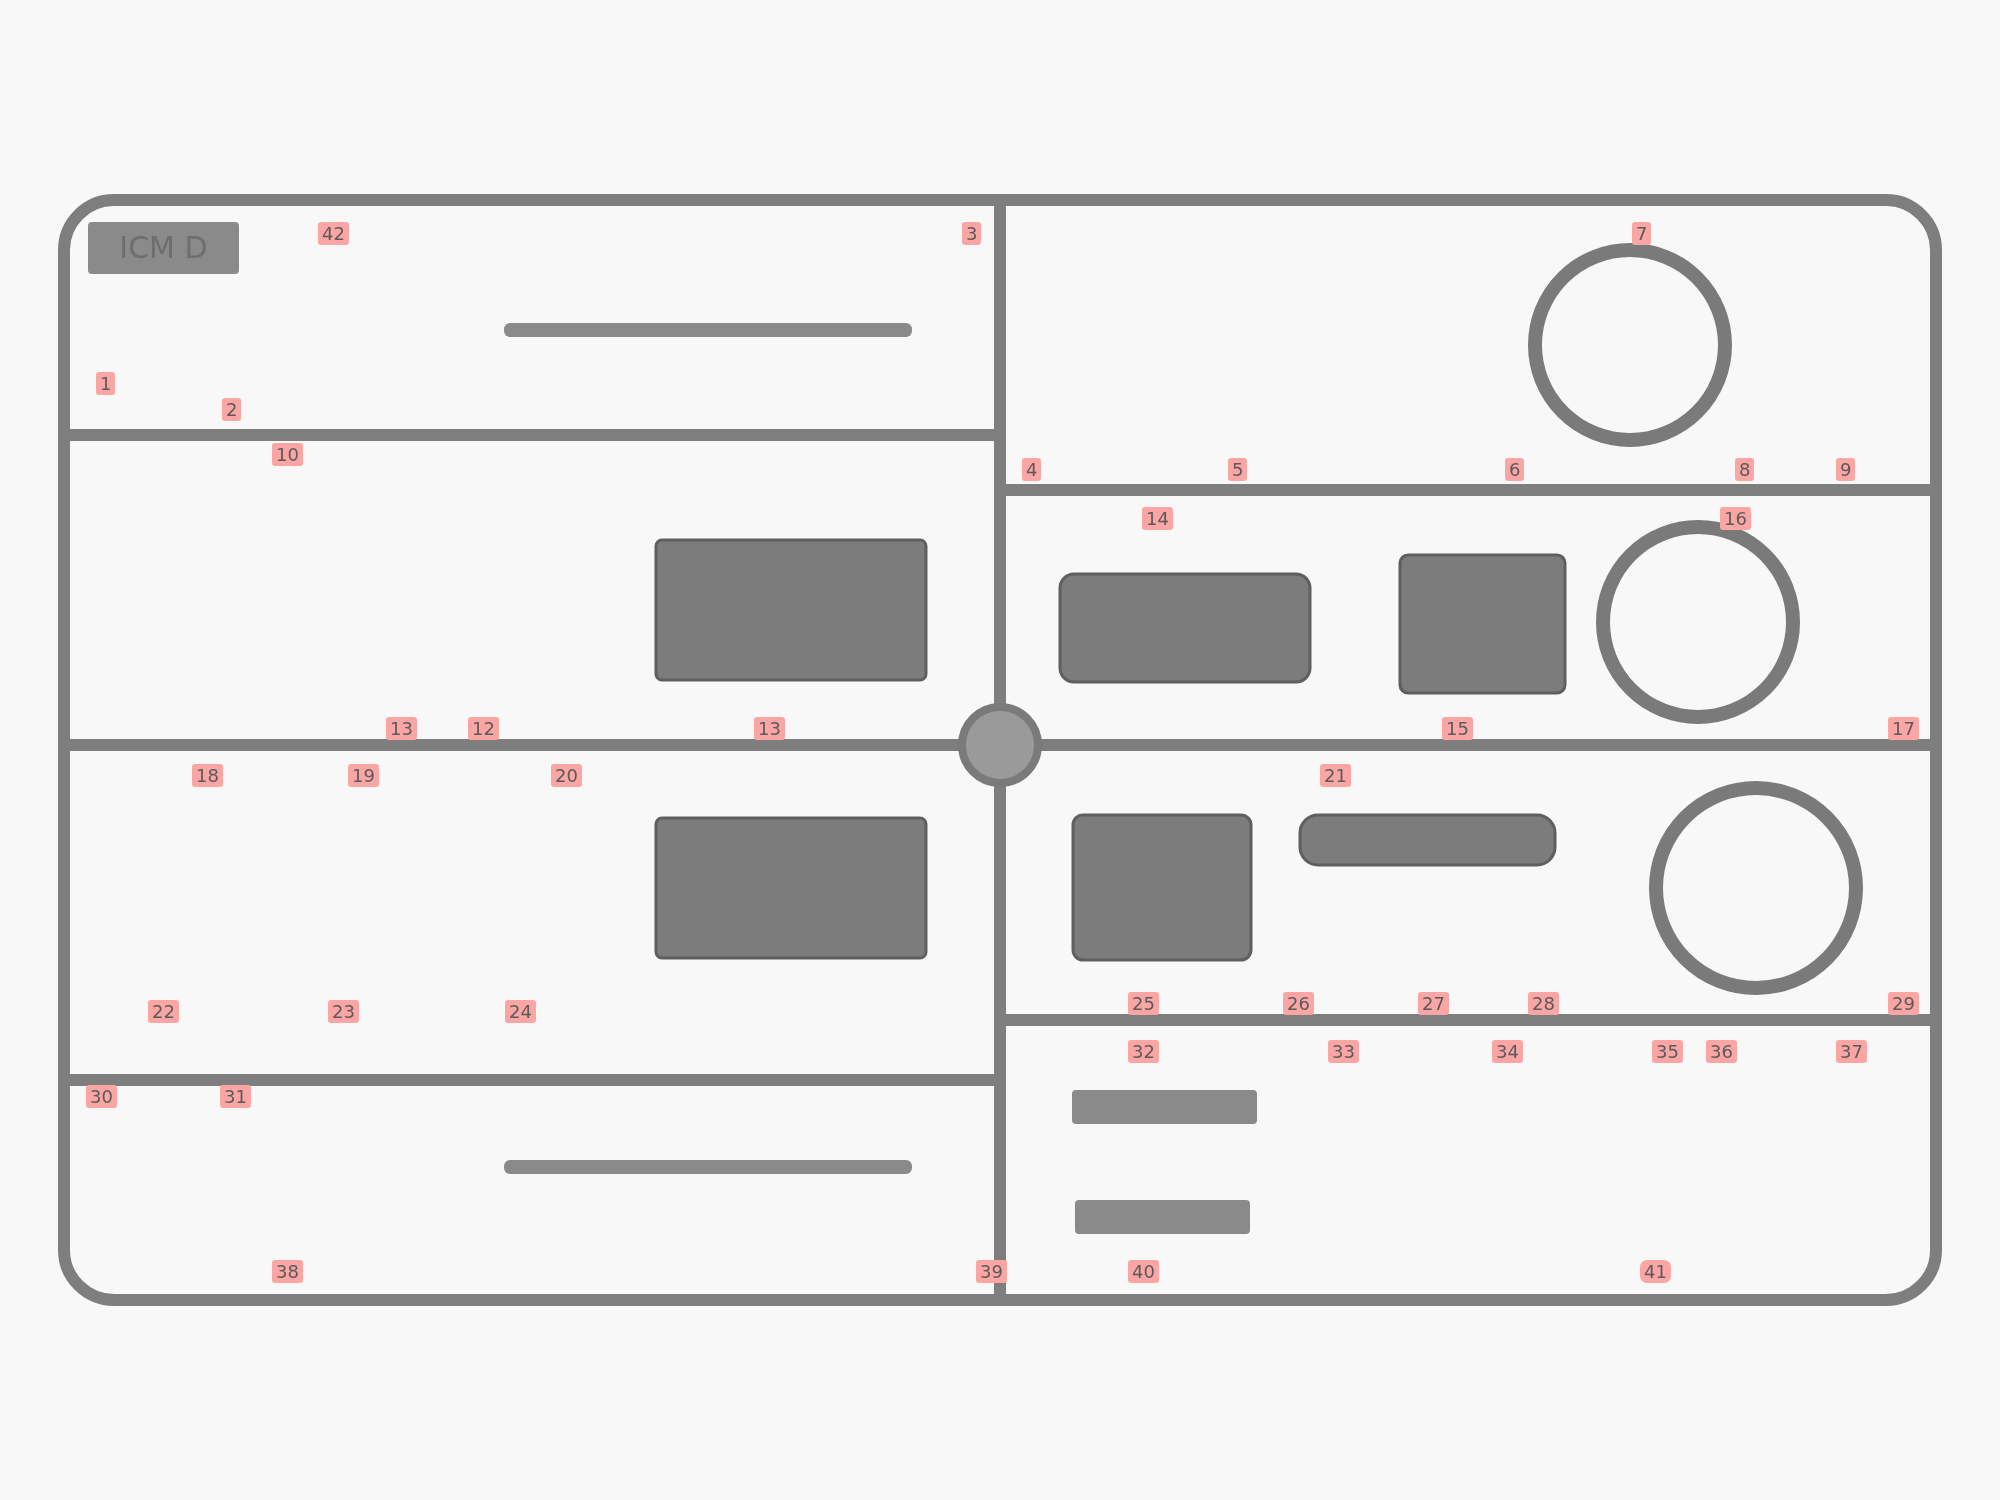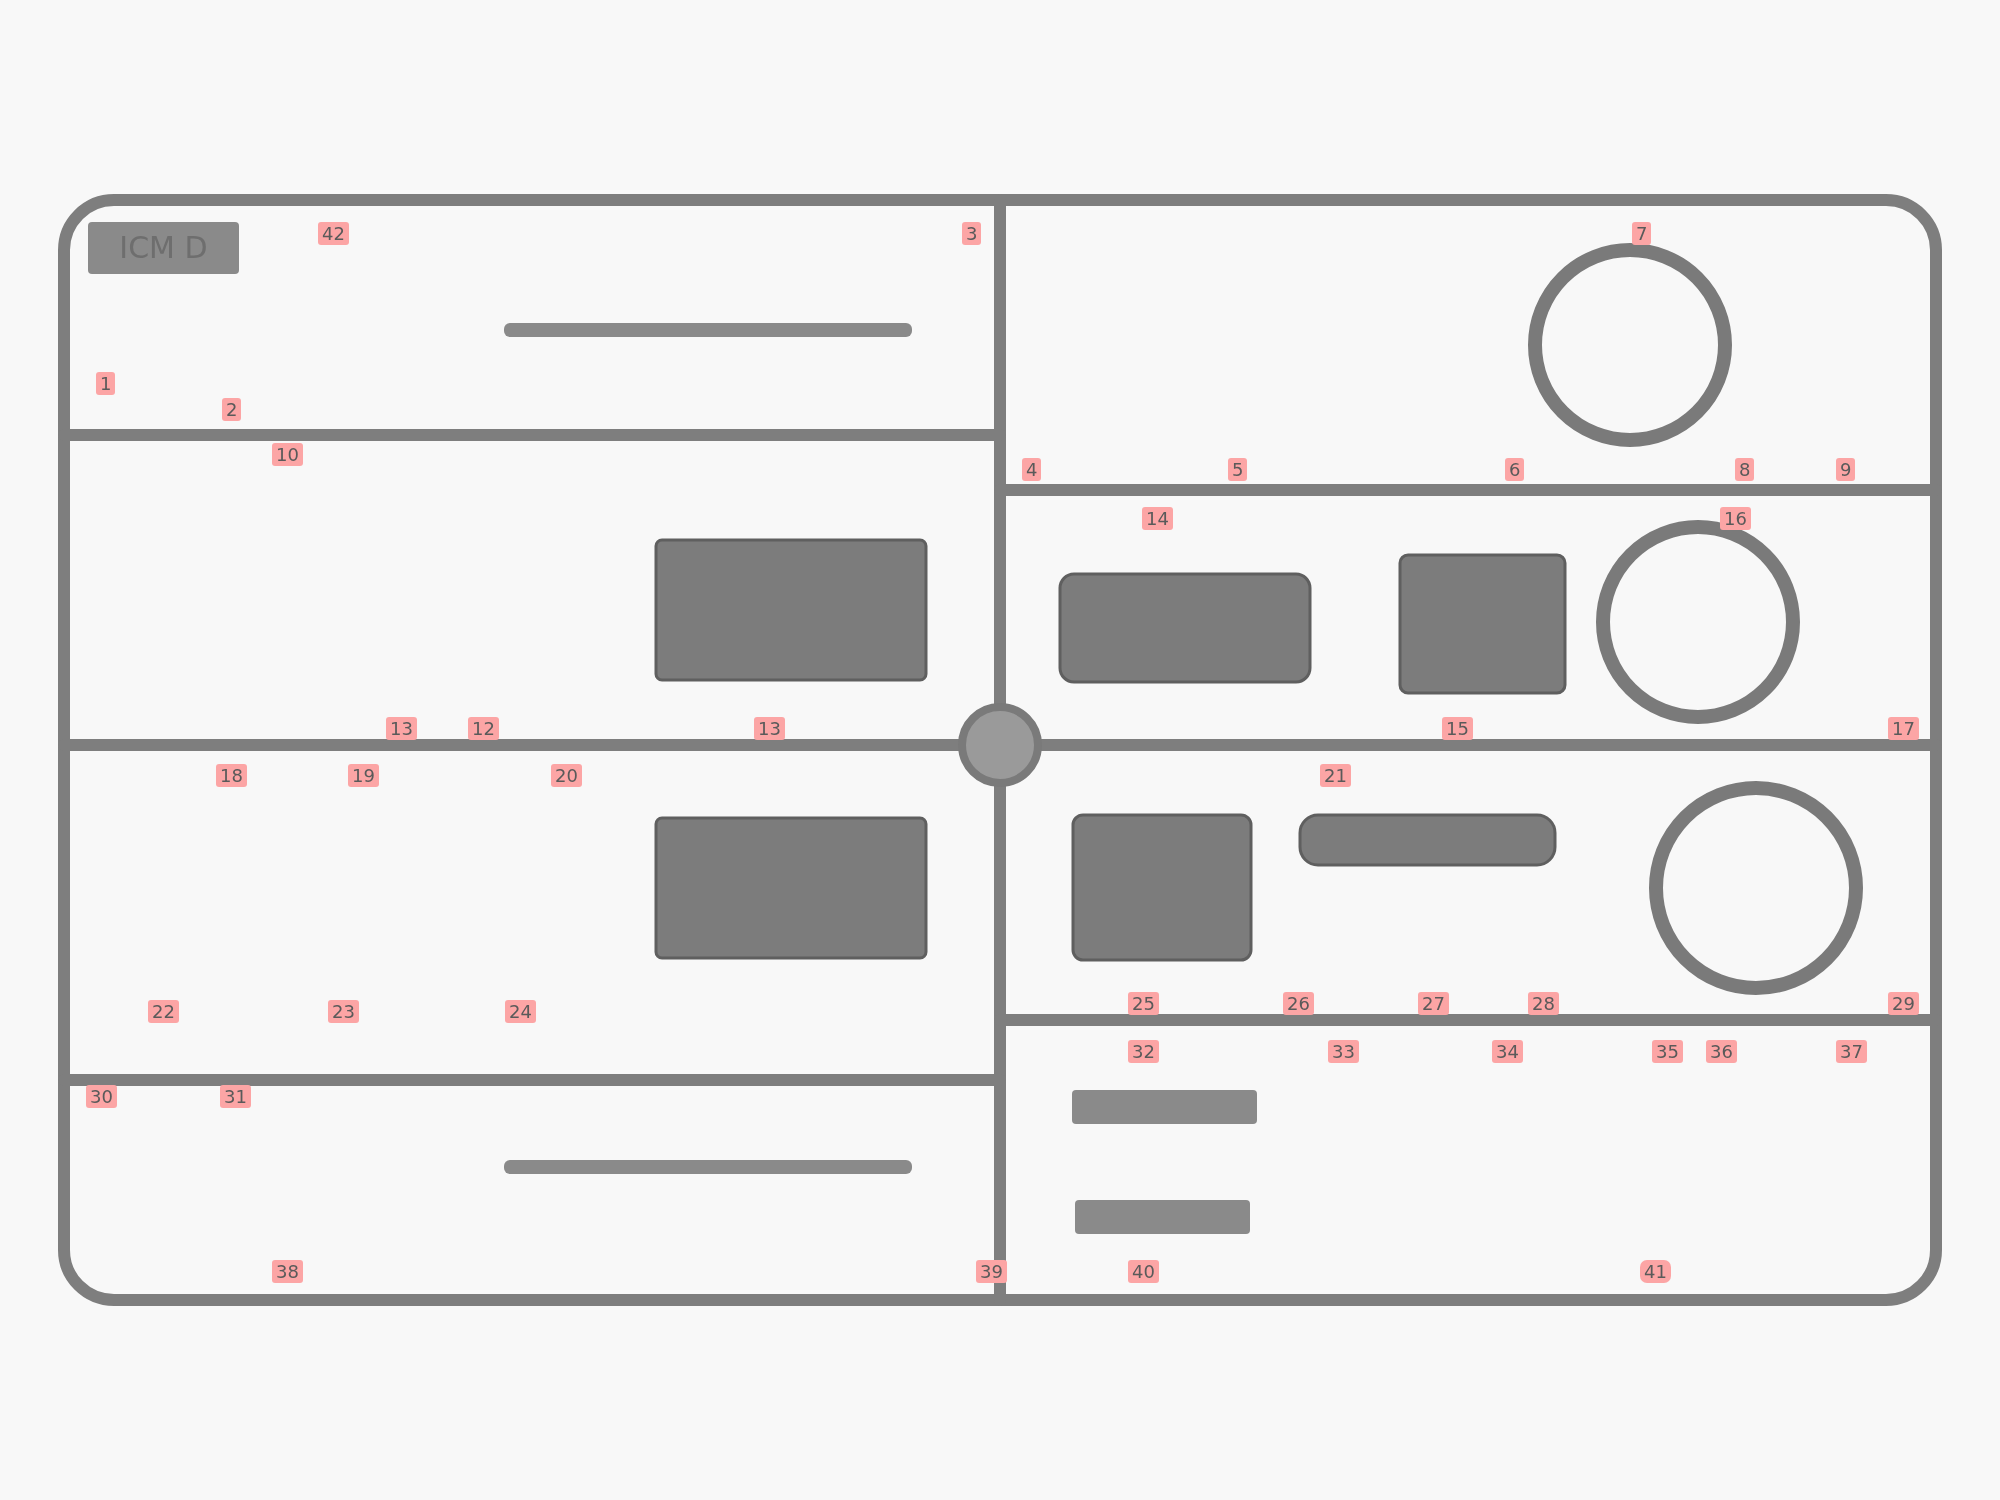--- a/index.html
+++ b/index.html
@@ -64,21 +64,21 @@
       <span class="num" style="left: 1735px; top: 458px;">8</span>
       <span class="num" style="left: 1836px; top: 458px;">9</span>
       <span class="num" style="left: 272px; top: 443px;">10</span>
       <span class="num" style="left: 386px; top: 717px;">13</span>
       <span class="num" style="left: 468px; top: 717px;">12</span>
       <span class="num" style="left: 731px; top: 717px; margin-left: 23px;">13</span>
       <span class="num" style="left: 1142px; top: 507px;">14</span>
       <span class="num" style="left: 1442px; top: 717px;">15</span>
       <span class="num" style="left: 1720px; top: 507px;">16</span>
       <span class="num" style="left: 1888px; top: 717px;">17</span>
-      <span class="num" style="left: 216px; top: 764px;">18</span>
+      <span class="num" style="left: 192px; top: 764px;">18</span>
       <span class="num" style="left: 348px; top: 764px;">19</span>
       <span class="num" style="left: 551px; top: 764px;">20</span>
       <span class="num" style="left: 1320px; top: 764px;">21</span>
       <span class="num" style="left: 148px; top: 1000px;">22</span>
       <span class="num" style="left: 328px; top: 1000px;">23</span>
       <span class="num" style="left: 505px; top: 1000px;">24</span>
       <span class="num" style="left: 1128px; top: 992px;">25</span>
       <span class="num" style="left: 1283px; top: 992px;">26</span>
       <span class="num" style="left: 1418px; top: 992px;">27</span>
       <span class="num" style="left: 1528px; top: 992px;">28</span>

